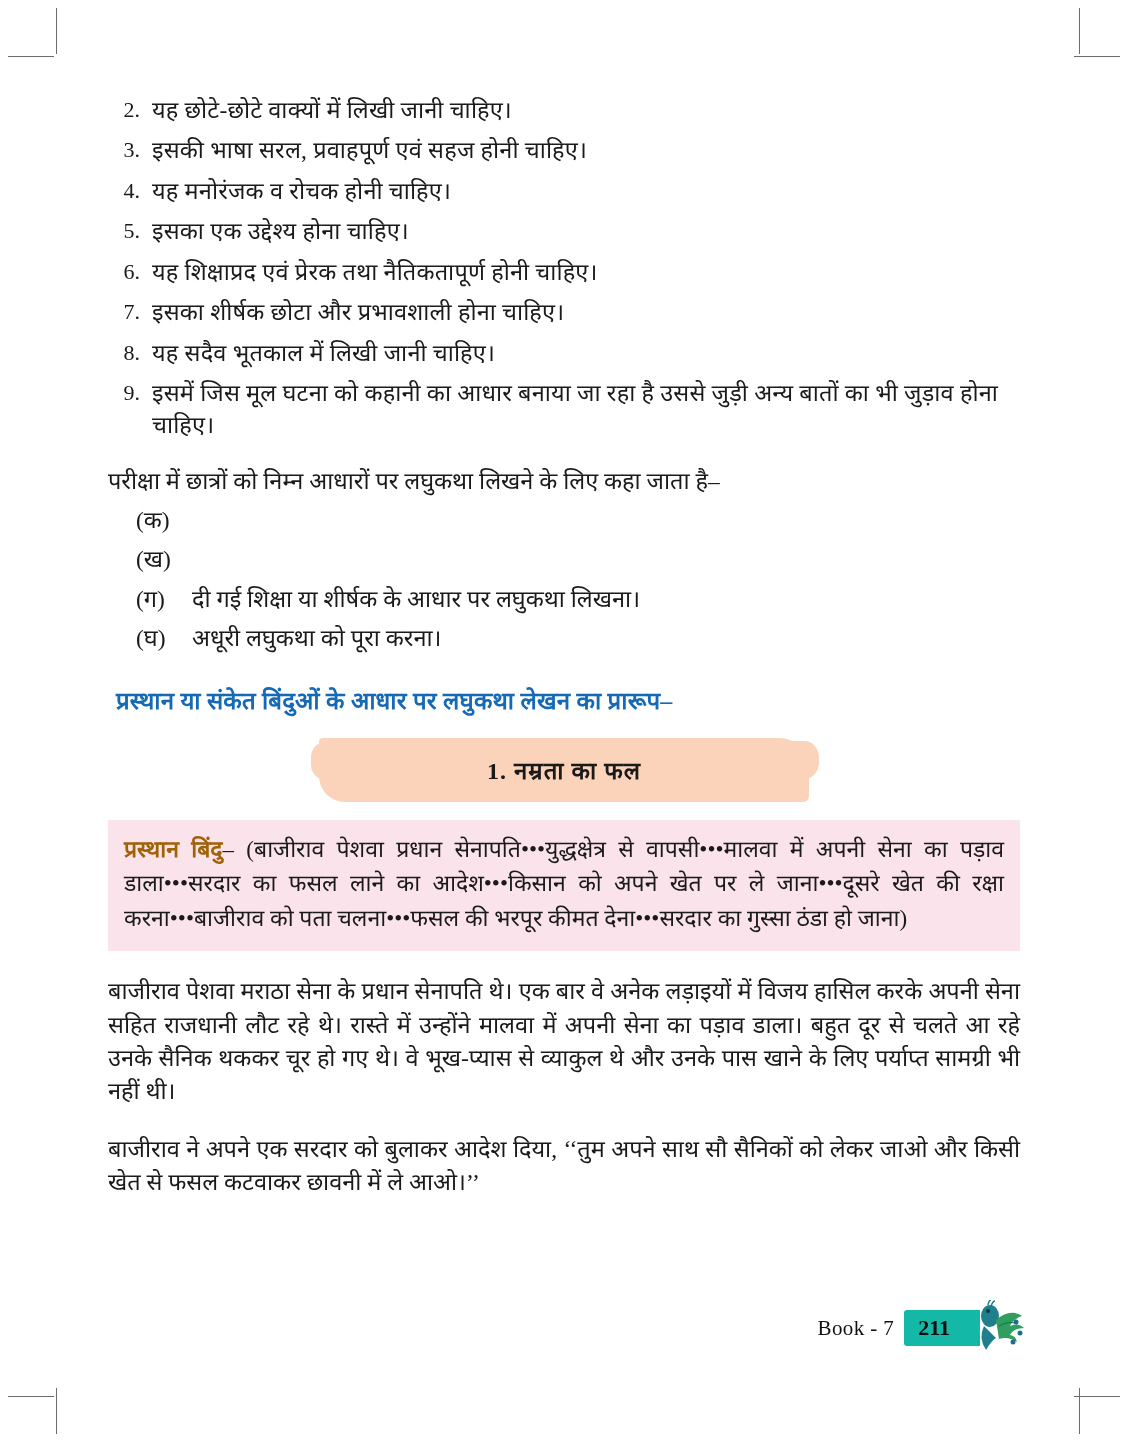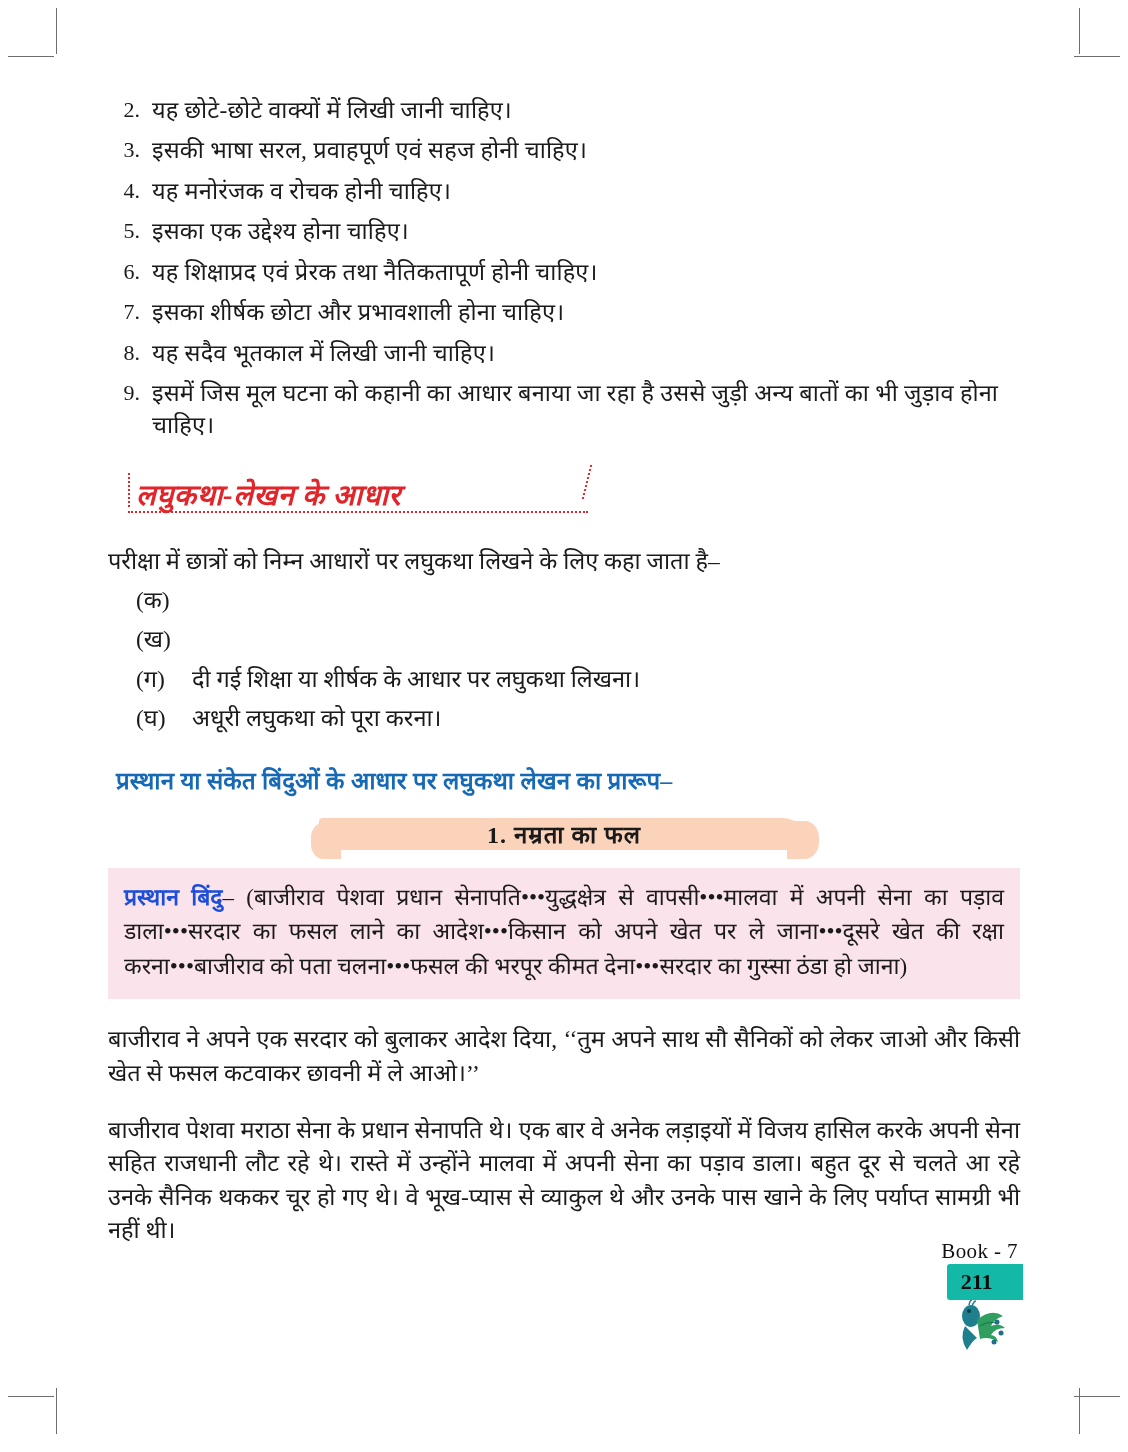--- a/index.html
+++ b/index.html
@@ -137,21 +137,21 @@
 
   
   .banner-wrap {
     margin: 22px 0 18px 0;
     display: flex;
     justify-content: center;
   }
   .banner {
     position: relative;
     width: 490px;
-    height: 32px;
+    height: 64px;
     display: flex;
     align-items: center;
     justify-content: center;
   }
   .banner .swash {
     position: absolute;
     left: 0; right: 0; top: 0; bottom: 0;
     background: #fbd3bb;
     border-radius: 4px 30px 6px 26px;
   }
@@ -181,33 +181,32 @@
   
   .hint-box {
     background: #fbe3ec;
     padding: 13px 16px 15px 16px;
     margin: 12px 0 8px 0;
     font-size: 23px;
     line-height: 1.5;
     text-align: justify;
   }
   .hint-box .label {
-    color: #1d4ed8;
+    color: #a16207;
     font-weight: bold;
   }
 
   
   .footer {
     position: absolute;
     right: 100px;
     bottom: 96px;
     display: flex;
     align-items: center;
     gap: 0;
-    flex-direction: column;
   }
   .footer .booklabel {
     font-size: 21px;
     color: #111;
     margin-right: 10px;
     letter-spacing: 0.4px;
   }
   .footer .pagebadge {
     position: relative;
     background: #14b8a6;
@@ -267,26 +266,20 @@
     <li>
       <span class="marker">8.</span>
       <span class="txt">यह सदैव भूतकाल में लिखी जानी चाहिए।</span>
     </li>
     <li>
       <span class="marker">9.</span>
       <span class="txt">इसमें जिस मूल घटना को कहानी का आधार बनाया जा रहा है उससे जुड़ी अन्य बातों का भी जुड़ाव होना चाहिए।</span>
     </li>
   </ol>
 
-  <div class="heading-block">
-    <span class="b-left"></span>
-    <span class="b-bottom"></span>
-    <span class="b-right"></span>
-    <span class="hd-text">लघुकथा-लेखन के आधार</span>
-  </div>
 
   <p class="body-para nojust">परीक्षा में छात्रों को निम्न आधारों पर लघुकथा लिखने के लिए कहा जाता है–</p>
 
   <ul class="letter-list">
     <li>
       <span class="marker">(क)</span>
     </li>
     <li>
       <span class="marker">(ख)</span>
     </li>
@@ -307,22 +300,22 @@
     <div class="banner">
       <span class="swash"></span>
       <span class="b-title">1. नम्रता का फल</span>
     </div>
   </div>
 
   <div class="hint-box">
     <span class="label">प्रस्थान बिंदु</span><span>– (बाजीराव पेशवा प्रधान सेनापति•••युद्धक्षेत्र से वापसी•••मालवा में अपनी सेना का पड़ाव डाला•••सरदार का फसल लाने का आदेश•••किसान को अपने खेत पर ले जाना•••दूसरे खेत की रक्षा करना•••बाजीराव को पता चलना•••फसल की भरपूर कीमत देना•••सरदार का गुस्सा ठंडा हो जाना)</span>
   </div>
 
+  <p class="body-para">बाजीराव पेशवा मराठा सेना के प्रधान सेनापति थे। एक बार वे अनेक लड़ाइयों में विजय हासिल करके अपनी सेना सहित राजधानी लौट रहे थे। रास्ते में उन्होंने मालवा में अपनी सेना का पड़ाव डाला। बहुत दूर से चलते आ रहे उनके सैनिक थककर चूर हो गए थे। वे भूख-प्यास से व्याकुल थे और उनके पास खाने के लिए पर्याप्त सामग्री भी नहीं थी।</p>
   <p class="body-para">बाजीराव ने अपने एक सरदार को बुलाकर आदेश दिया, ‘‘तुम अपने साथ सौ सैनिकों को लेकर जाओ और किसी खेत से फसल कटवाकर छावनी में ले आओ।’’</p>
-  <p class="body-para">बाजीराव पेशवा मराठा सेना के प्रधान सेनापति थे। एक बार वे अनेक लड़ाइयों में विजय हासिल करके अपनी सेना सहित राजधानी लौट रहे थे। रास्ते में उन्होंने मालवा में अपनी सेना का पड़ाव डाला। बहुत दूर से चलते आ रहे उनके सैनिक थककर चूर हो गए थे। वे भूख-प्यास से व्याकुल थे और उनके पास खाने के लिए पर्याप्त सामग्री भी नहीं थी।</p>
 
 </div>
 
 <div class="footer">
   <span class="booklabel">Book - 7</span>
   <span class="pagebadge">211</span>
   <span class="peacock">
     <svg width="62" height="56" viewBox="0 0 62 56">
       <ellipse cx="24" cy="16" rx="9" ry="11" fill="#1f7f8c"></ellipse>
       <circle cx="22" cy="11" r="2" fill="#0b3d44"></circle>

